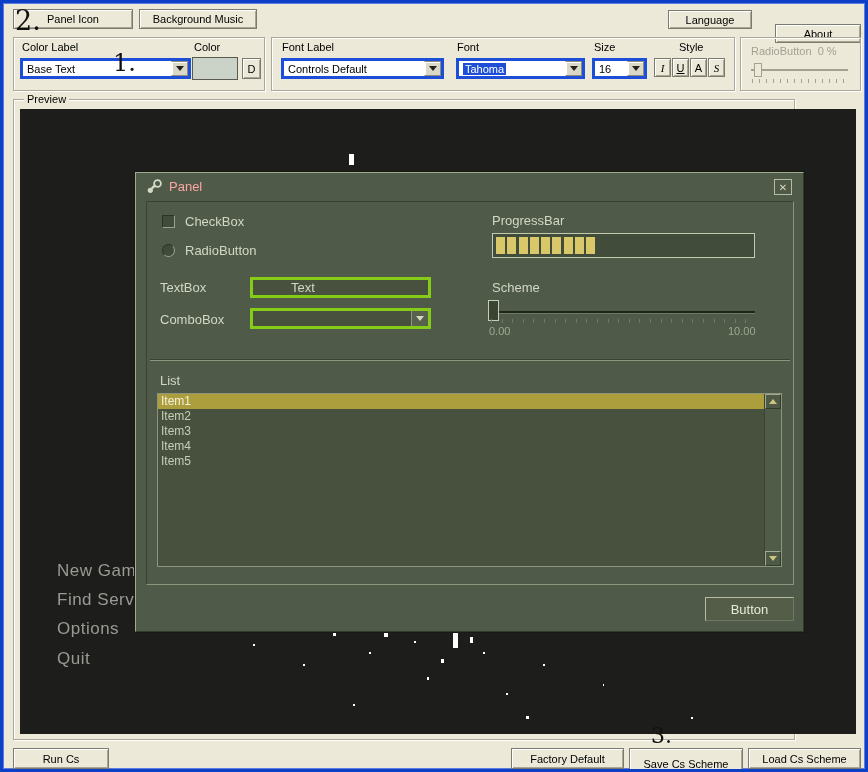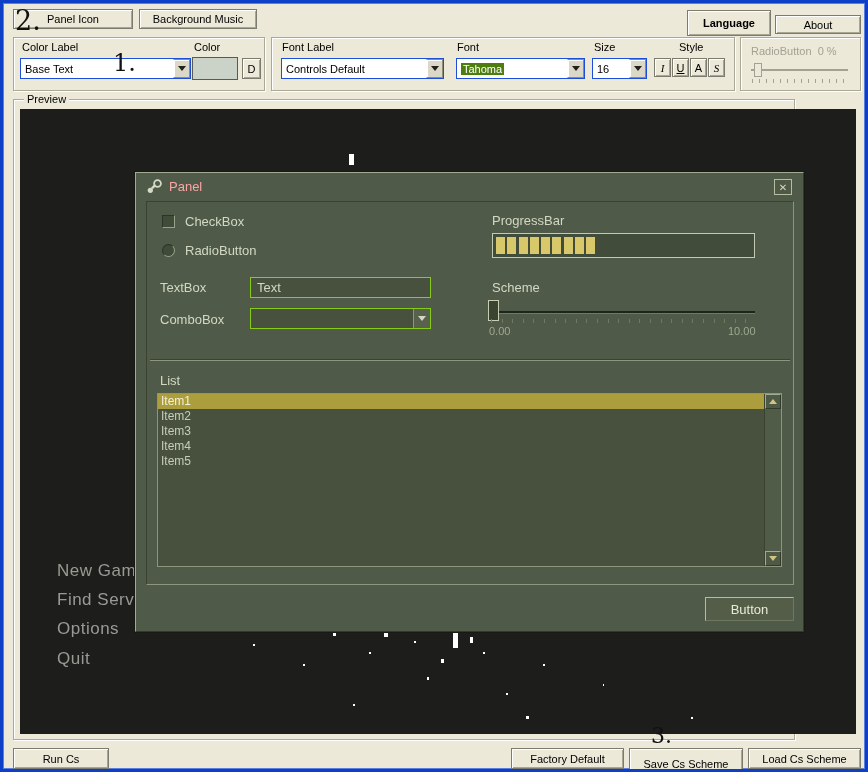--- a/index.html
+++ b/index.html
@@ -19,31 +19,31 @@
     border:1px solid #7B7B6F;
     box-shadow: inset 1px 1px 0 #FFFFFF, inset -1px -1px 0 #A9A793;
     display:flex; align-items:center; justify-content:center; cursor:default;
   }
   .group {
     position:absolute; border:1px solid #ACA899;
     box-shadow: inset 1px 1px 0 #FFFFFF, 1px 1px 0 #FFFFFF;
   }
   .gcaption { position:absolute; font-size:11px; color:#000; white-space:nowrap; }
   .combo {
-    position:absolute; background:#FFFFFF; border:1px solid #1d4ed8;
+    position:absolute; background:#FFFFFF; border:3px solid #1d4ed8;
     font-size:11px; color:#000; display:flex; align-items:center;
   }
   .combo .ctext { flex:1; padding-left:4px; white-space:nowrap; overflow:hidden; }
   .combo .carrow {
     width:17px; align-self:stretch; background:#DCD8C8;
     border:1px solid #8E8C7C; border-left-color:#FFF; box-shadow: inset 1px 1px 0 #FFF;
     display:flex; align-items:center; justify-content:center;
   }
   .tri-down { width:0; height:0; border-left:4px solid transparent; border-right:4px solid transparent; border-top:5px solid #21201B; }
-  .hl { background:#4d7c0f; color:#FFF; padding:1px 2px; }
+  .hl { background:#1d4ed8; color:#FFF; padding:1px 2px; }
 
   .annotation { position:absolute; font-family:"DejaVu Serif", serif; color:#111; z-index:60; }
 
   
   .t-caption { position:absolute; font-size:11px; color:#A5A093; }
   .t-track { position:absolute; height:2px; background:#A5A093; }
   .t-thumb { position:absolute; width:8px; height:14px; background:#ECE9D8; border:1px solid #A5A093; }
   .t-ticks { position:absolute; height:4px; background:repeating-linear-gradient(90deg,#A5A093 0 1px,transparent 1px 7px); }
 
   
@@ -73,22 +73,22 @@
   }
   .panel .inner-frame {
     position:absolute; left:10px; top:28px; width:648px; height:384px;
     border:1px solid; border-color:#39432F #8D967C #8D967C #39432F;
   }
   .plabel { position:absolute; white-space:nowrap; color:#D2D8C3; }
   .pcheck { position:absolute; left:26px; top:42px; width:13px; height:13px; background:#414B39;
             border:1px solid; border-color:#2C3524 #99A289 #99A289 #2C3524; }
   .pradio { position:absolute; left:26px; top:71px; width:13px; height:13px; background:#414B39; border-radius:50%;
             border:1px solid; border-color:#2C3524 #99A289 #99A289 #2C3524; }
-  .pfield { position:absolute; background:#47513E; border:1px solid #84cc16; color:#D2D8C3;
-            font-size:13px; display:flex; align-items:center; }
+  .pfield { position:absolute; background:#47513E; border:3px solid #84cc16; color:#D2D8C3;
+            font-size:13px; display:flex; align-items:center;padding-left:32px; }
   .pfield .ptext { flex:1; padding-left:6px; }
   .pcombo-arrow { width:17px; align-self:stretch; background:#57614C; border-left:1px solid #8E977E;
                   display:flex; align-items:center; justify-content:center; }
   .olive-tri-down { width:0; height:0; border-left:4px solid transparent; border-right:4px solid transparent; border-top:5px solid #D2D8C3; }
 
   .pbar { position:absolute; left:356px; top:60px; width:263px; height:25px; background:#424C3A; border:1px solid #C4CAB2;
           display:flex; align-items:center; padding-left:3px; }
   .pseg { width:9px; height:17px; background:#D9C869; margin-right:2.3px; }
 
   .slider-track { position:absolute; left:352px; top:138px; width:267px; height:3px; background:#20251B; border-bottom:1px solid #6E7A62; }
@@ -129,24 +129,24 @@
 <body>
 
 <div class="window">
 
   <div class="xpbtn" style="left:10px;top:6px;width:120px;height:20px;">
       <span>Panel Icon</span>
     </div>
   <div class="xpbtn" style="left:136px;top:6px;width:118px;height:20px;">
       <span>Background Music</span>
     </div>
-  <div class="xpbtn" style="left:684px;top:7px;width:84px;height:26px;font-weight:bold;">
+  <div class="xpbtn" style="left:665px;top:7px;width:84px;height:19px;">
       <span>Language</span>
     </div>
-  <div class="xpbtn" style="left:772px;top:12px;width:86px;height:19px;">
+  <div class="xpbtn" style="left:772px;top:21px;width:86px;height:19px;">
       <span>About</span>
     </div>
 
   <div class="annotation" style="left:12px;top:2px;font-size:27px;">2.</div>
   <div class="annotation" style="left:110px;top:46px;font-size:24px;">1.</div>
   <div class="annotation" style="left:648px;top:720px;font-size:22px;">3.</div>
 
   <div class="group" style="left:10px;top:34px;width:252px;height:54px;">
     <div class="gcaption" style="left:8px;top:3px;">Color Label</div>
     <div class="combo" style="left:6px;top:20px;width:171px;height:21px;">

